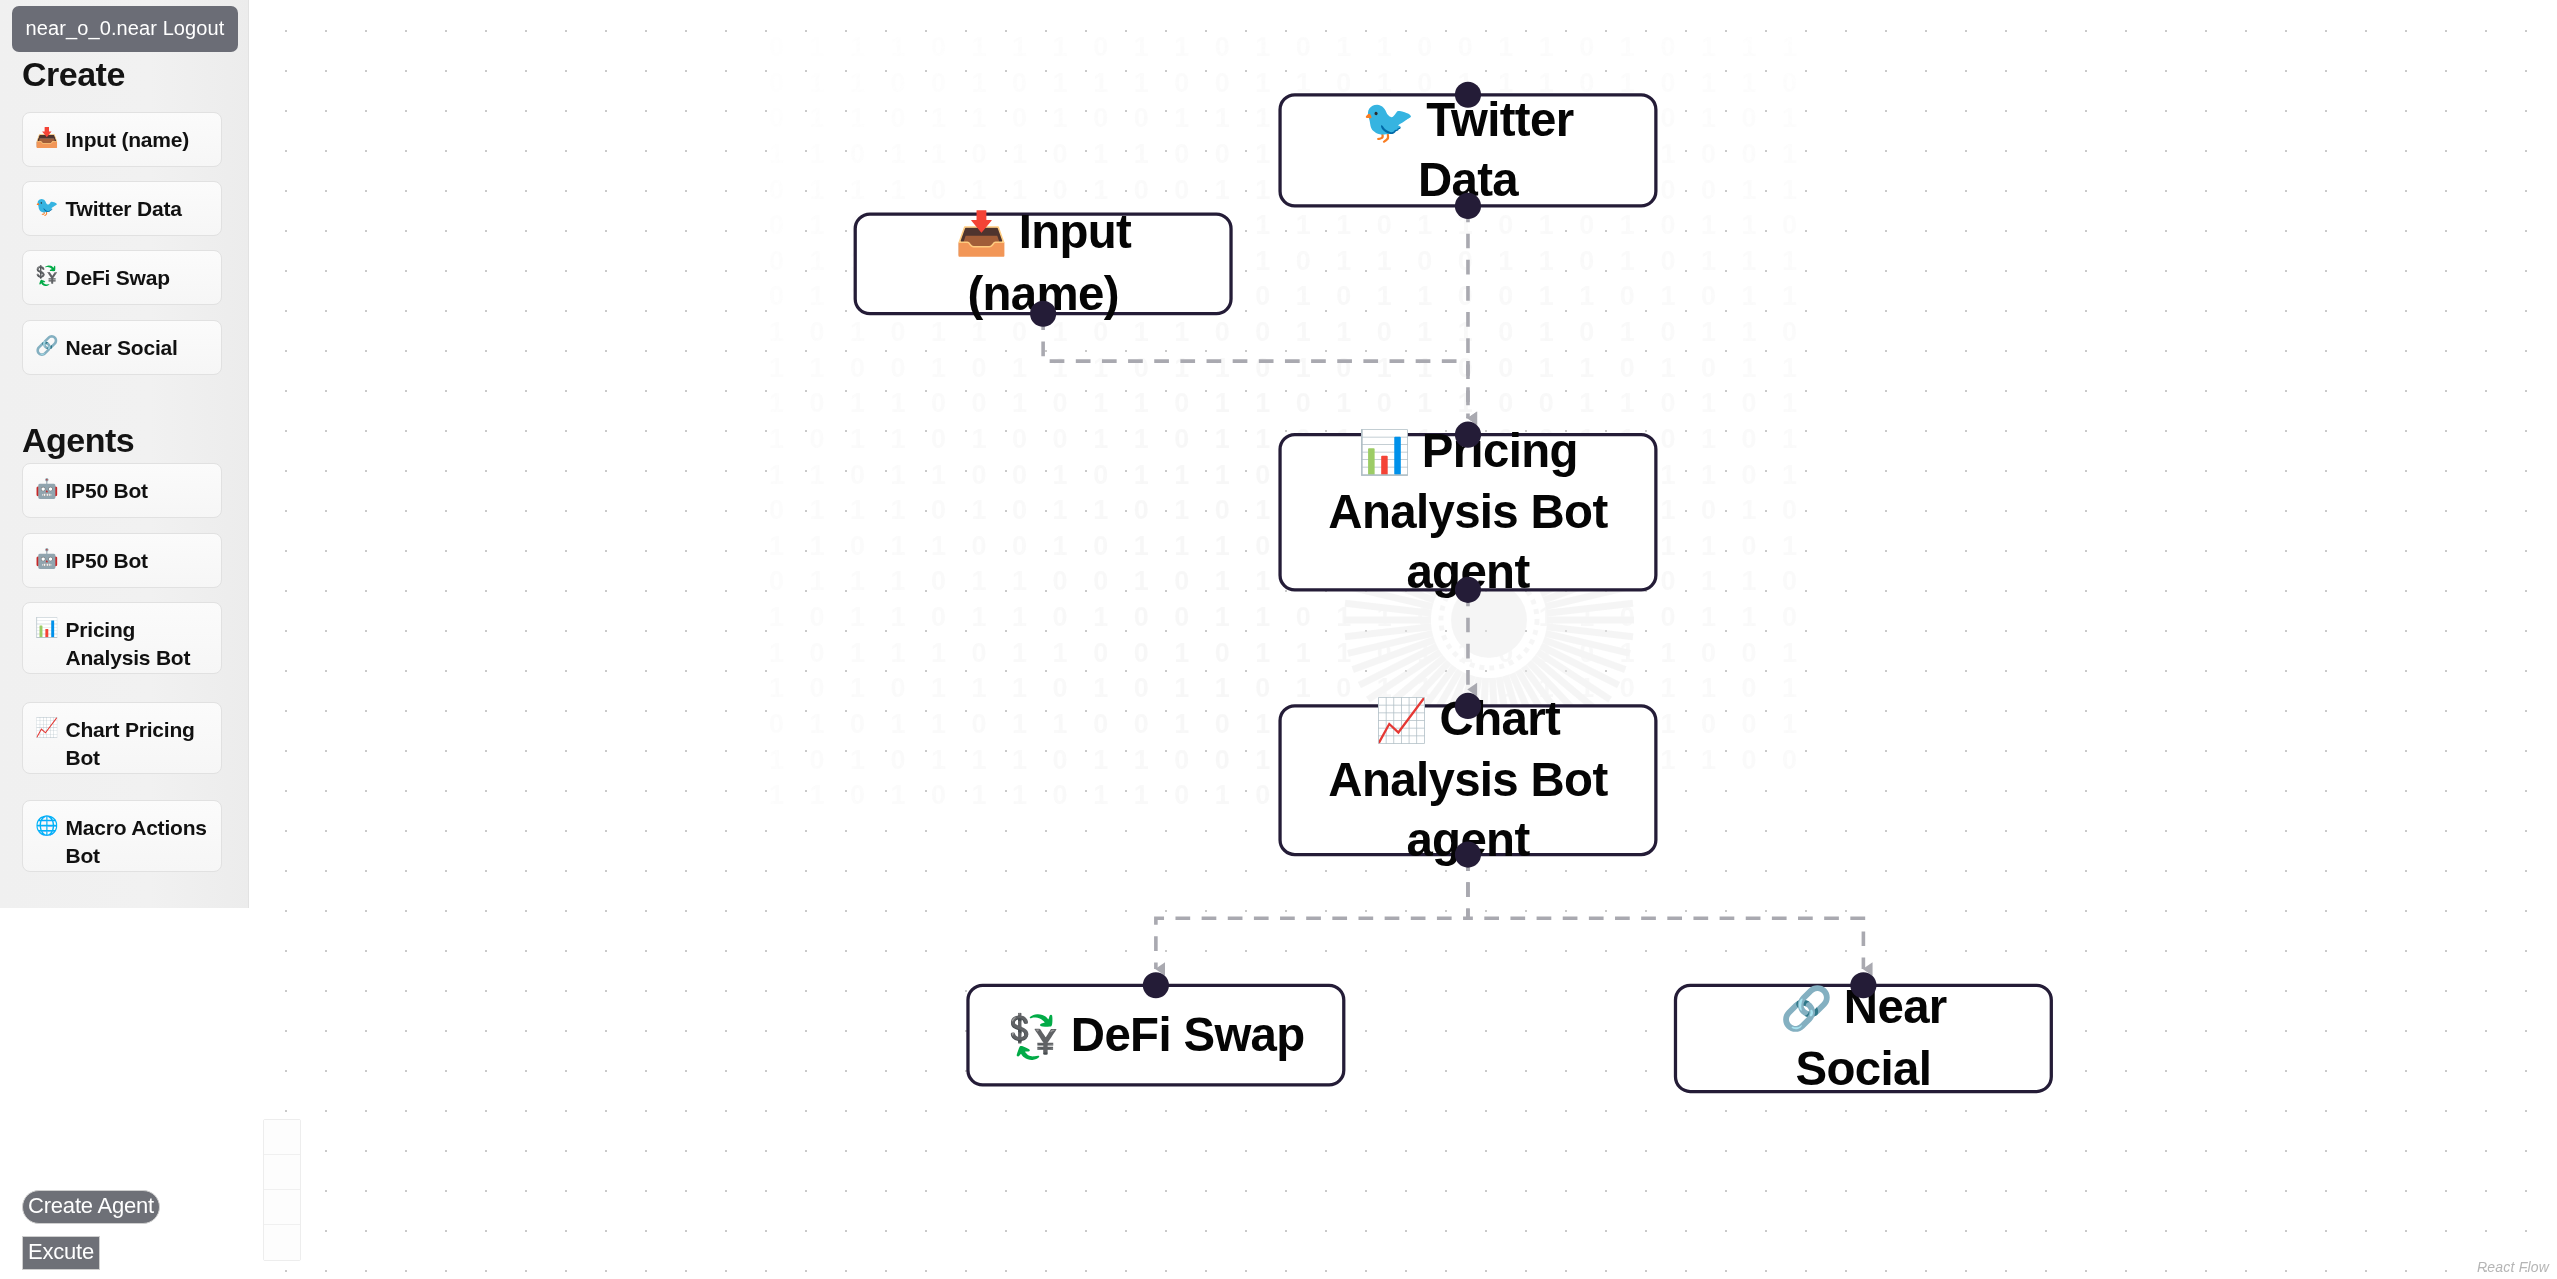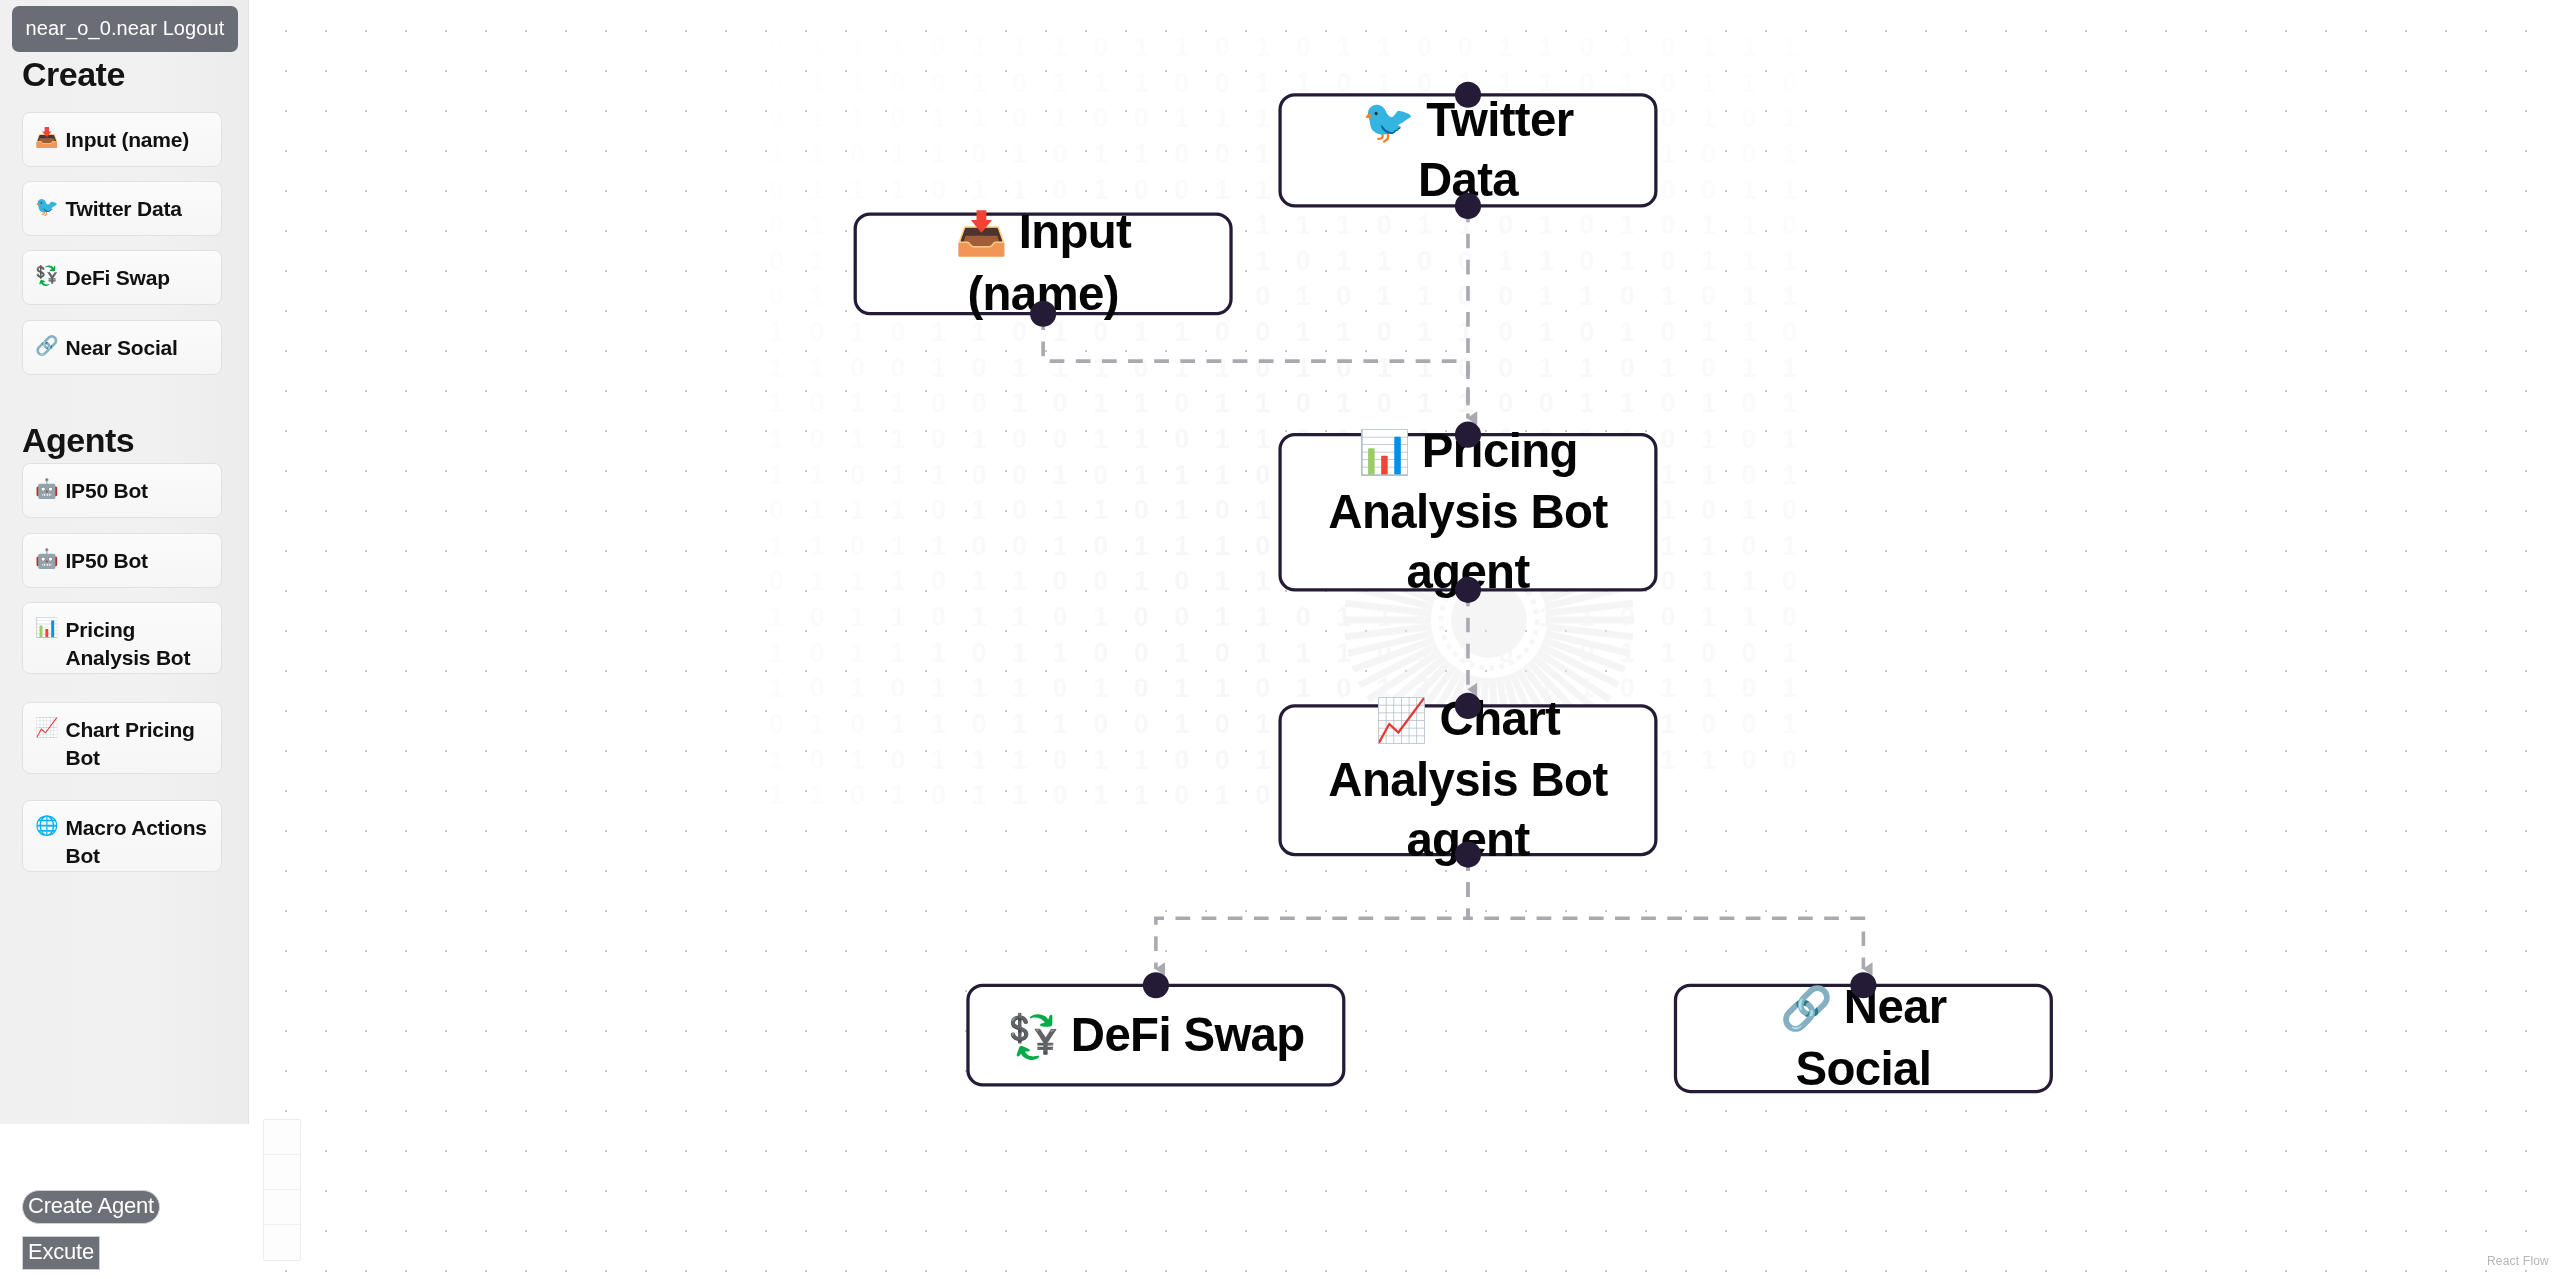--- a/index.html
+++ b/index.html
@@ -9,21 +9,21 @@
     font-family: "Liberation Sans", sans-serif;
     background: #ffffff;
   }
 
   #app { position: relative; width: 2557px; height: 1279px; display: flex; }
 
   
   #sidebar {
     position: relative;
     width: 249px;
-    height: 1124px;
+    height: 908px;
     flex: 0 0 249px;
     background: linear-gradient(to right, #f0f0f0 0%, #f1f1f1 60%, #ececec 100%);
     border-right: 1px solid #e2e2e2;
     padding: 0;
     z-index: 30;
   }
 
   .user-chip {
     position: absolute;
     left: 12px; top: 6px;
@@ -207,25 +207,26 @@
     width: 100%; height: 35px;
     background: #fdfdfd;
     border: none;
     border-bottom: 1px solid #f0f0f0;
     display: block;
   }
   .ctrl-btn:last-child { border-bottom: none; }
 
   #rf-attribution {
     position: absolute;
-    right: 8px; bottom: 11px;
-    font-size: 12px;
+    right: 8px; bottom: 4px;
+    font-size: 14px;
     color: #b5b5b5;
     letter-spacing: .2px;
     z-index: 20;
+    font-style: italic;
   }
 </style>
 </head>
 <body>
 
 <div id="app">
 
   <aside id="sidebar">
 
     <div class="user-chip">near_o_0.near Logout</div>

